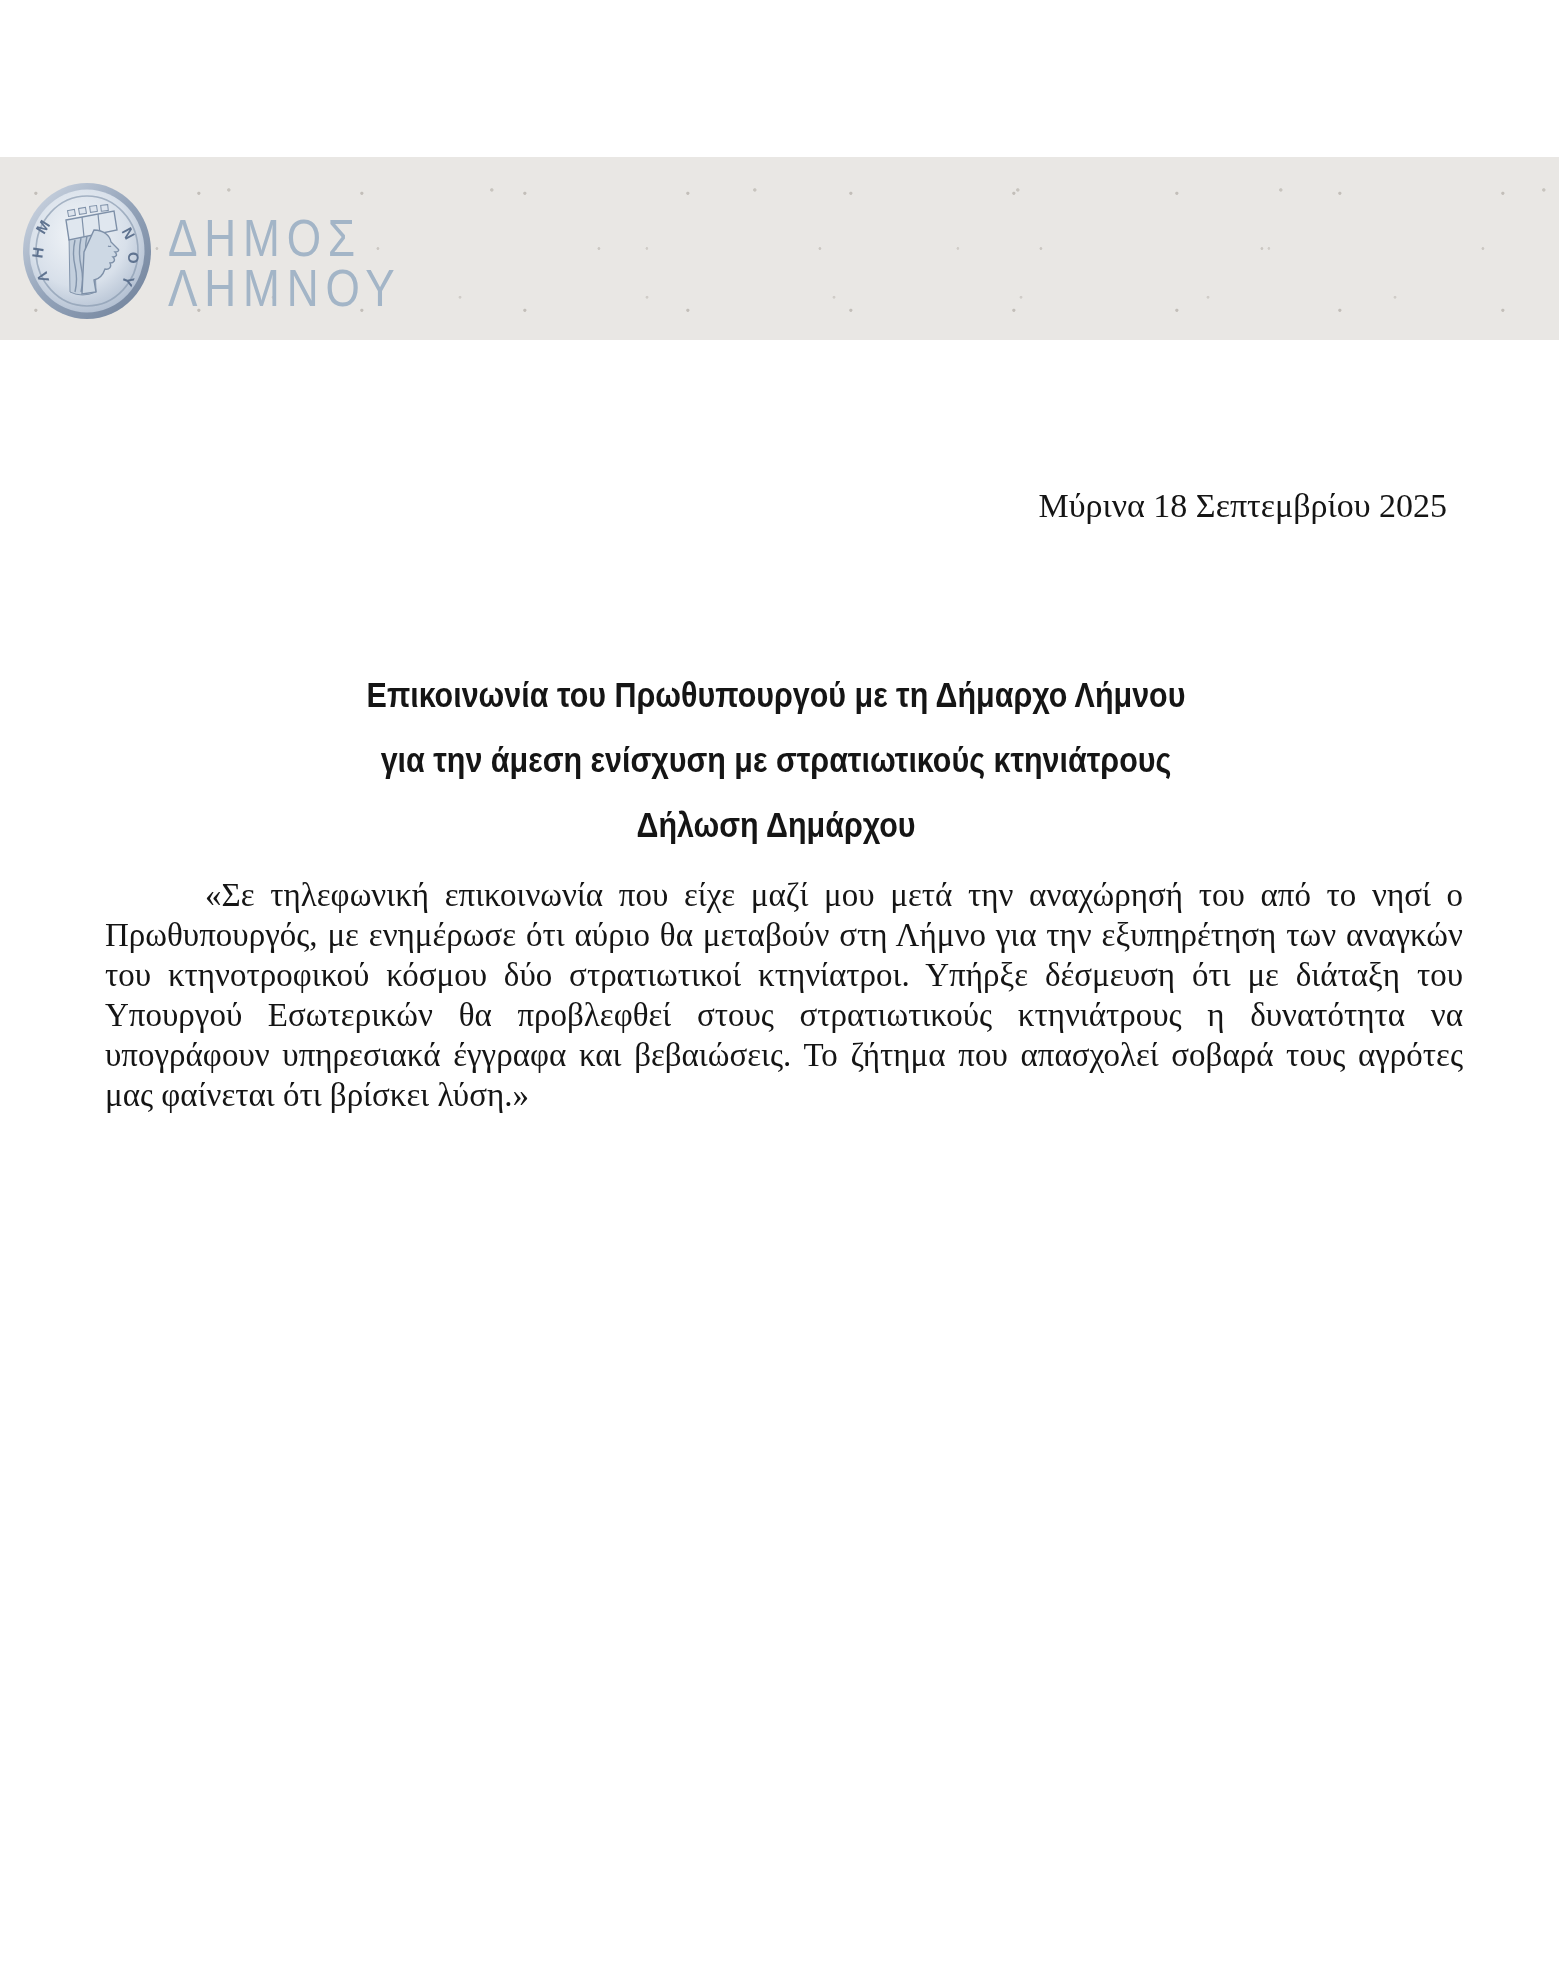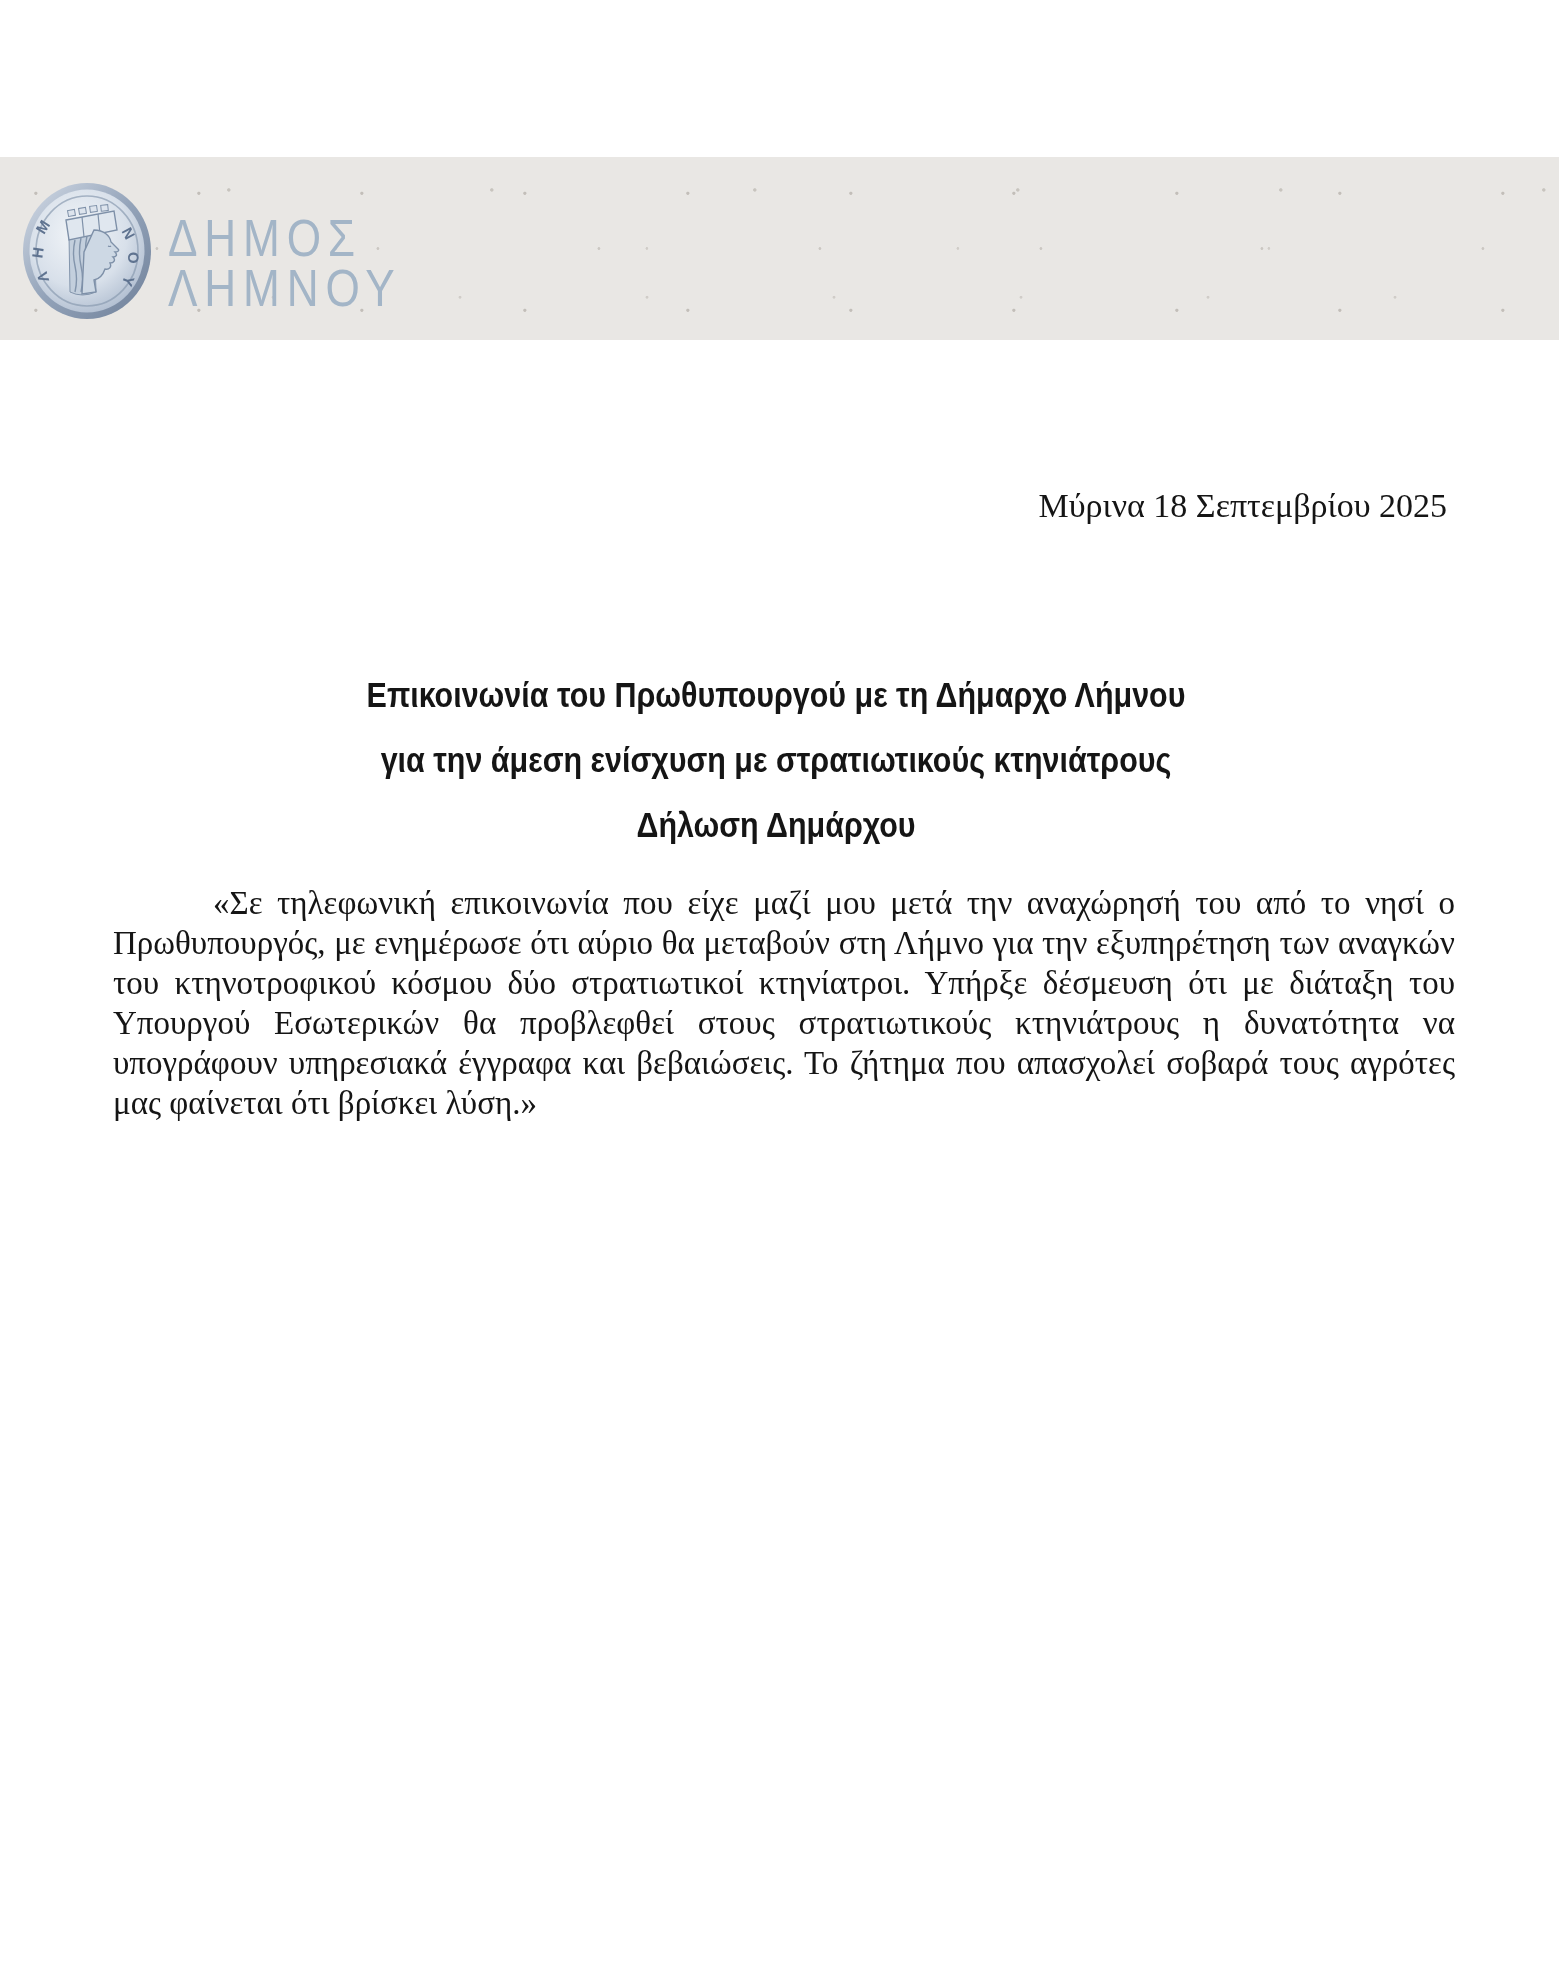--- a/index.html
+++ b/index.html
@@ -68,21 +68,21 @@
     color: #151515;
     transform: scaleX(0.87);
     transform-origin: 50% 0;
   }
   .title-line + .title-line { margin-top: 23px; }
 
   
   .body-text {
     position: absolute;
     top: 875px; left: 105px; right: 96px;
-    margin: 8px;
+    margin: 0;
     text-align: justify;
     text-indent: 100px;
     font-size: 33px;
     line-height: 40px;
     color: #151515;
   }
 </style>
 </head>
 <body>
 

